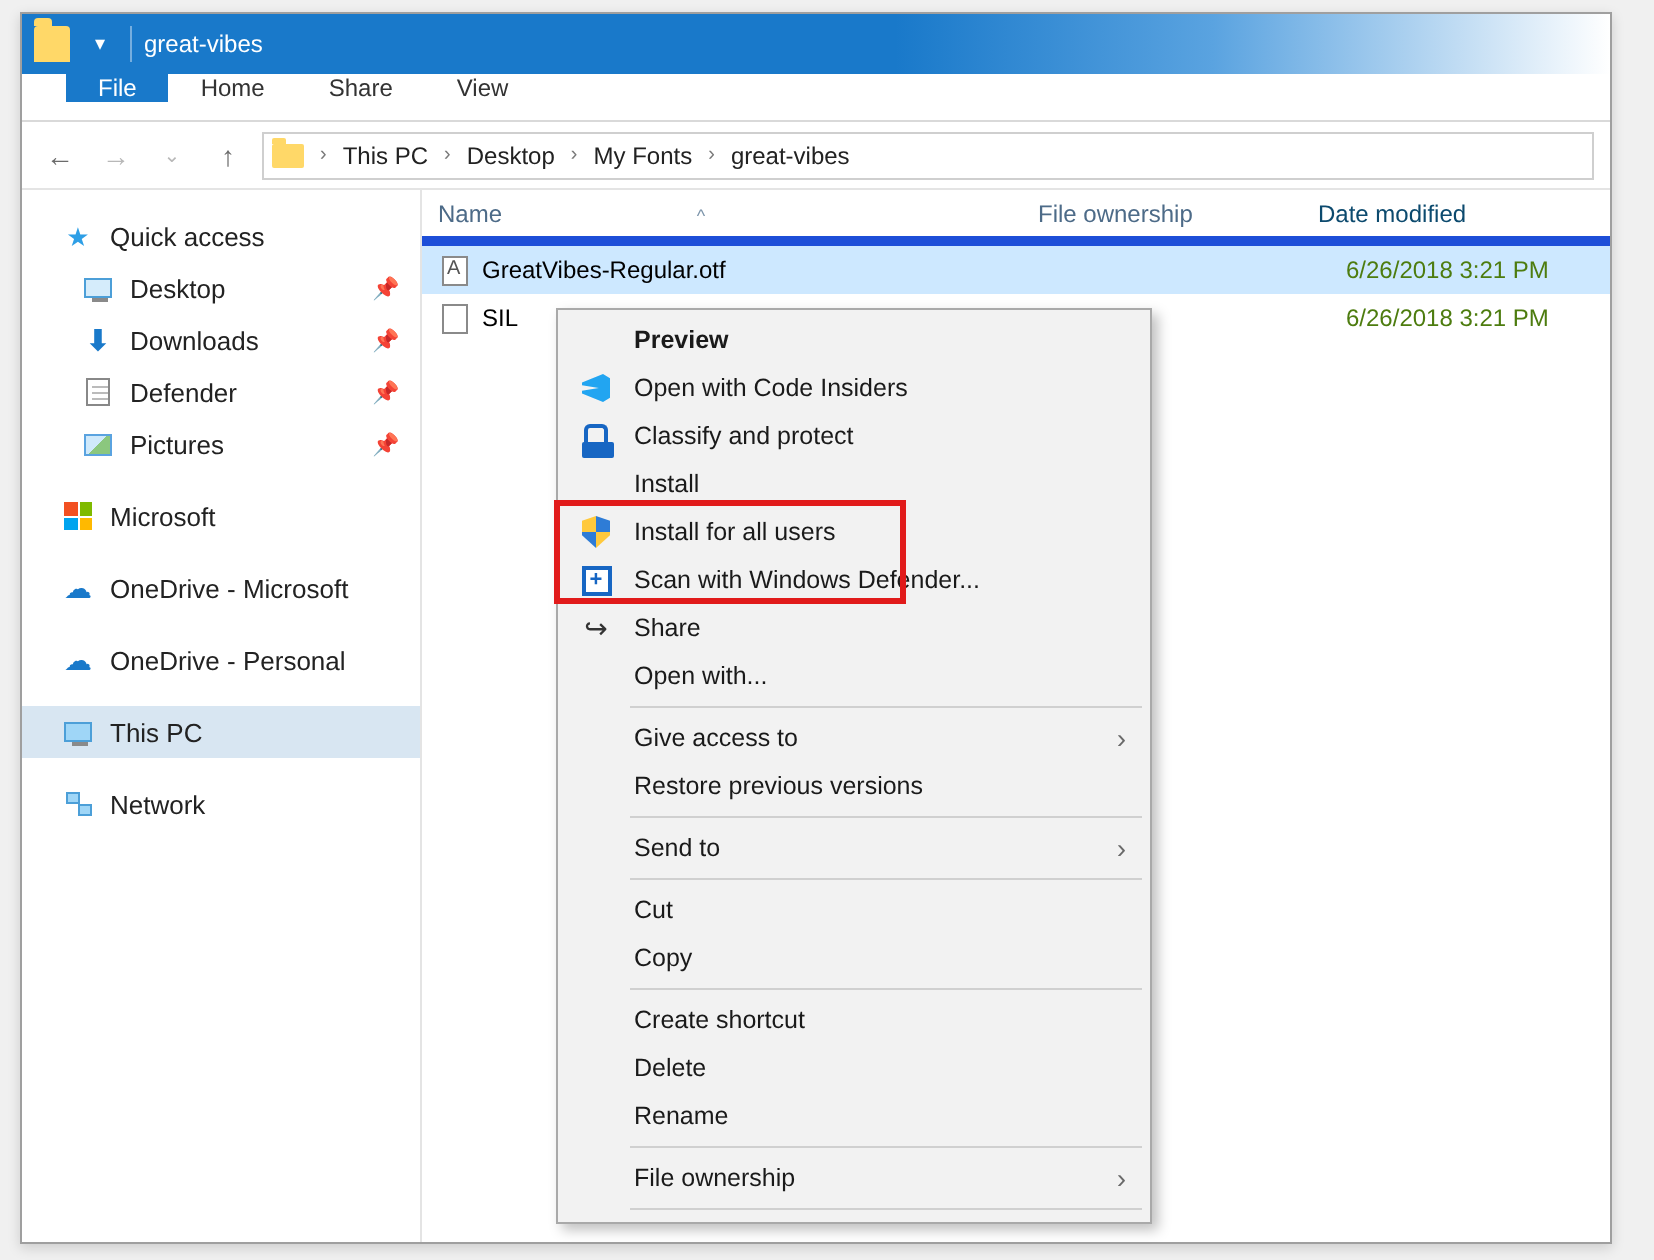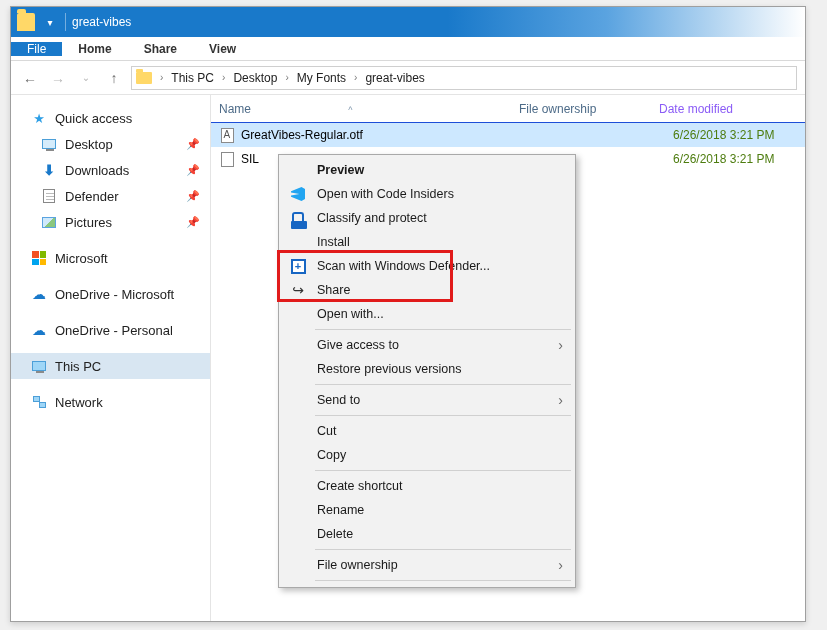--- a/index.html
+++ b/index.html
@@ -9,23 +9,23 @@
 
 
 .titlebar { height: 30px; background: linear-gradient(90deg,#1979ca 0%,#1979ca 55%,#5aa3e0 75%, #ffffff 100%); display:flex; align-items:center; padding:0 6px; color:#fff; font-size:12px; }
 .titlebar .folder-glyph { width:18px; height:18px; background:#ffd868; border-radius:2px 2px 0 0; margin-right:6px; position:relative; }
 .titlebar .folder-glyph::before { content:""; position:absolute; top:-4px; left:0; width:9px; height:4px; background:#ffd868; border-radius:2px 2px 0 0;}
 .titlebar .down { width:18px; text-align:center; color:#fff; font-size:10px; }
 .titlebar .sep { width:1px; height:18px; background:rgba(255,255,255,0.4); margin:0 6px;}
 .titlebar .title-text { font-size:12px; }
 
 
-.ribbon { height:24px; display:flex; align-items:center; background:#fff; border-bottom:1px solid #d9d9d9; font-size:12px;}
+.ribbon { height:24px; display:flex; align-items:flex-start; background:#fff; border-bottom:1px solid #d9d9d9; font-size:12px;padding-left:22px;}
 .ribbon .file-tab { background:#1979ca; color:#fff; padding:0 16px; display:flex; align-items:center; }
-.ribbon .tab { padding:0 16px; display:flex; align-items:center; color:#333;font-weight:bold; }
+.ribbon .tab { padding:0 16px; display:flex; align-items:center; color:#333; }
 
 
 .navbar { height:34px; display:flex; align-items:center; padding:0 8px; gap:6px; border-bottom:1px solid #e4e4e4;}
 .nav-arrow { width:22px; height:22px; display:flex; align-items:center; justify-content:center; color:#6b6b6b; font-size:14px; }
 .nav-arrow.disabled { color:#b8b8b8; }
 .nav-up { font-size:14px; color:#6b6b6b; }
 .addr { flex:1; height:24px; border:1px solid #cfcfcf; display:flex; align-items:center; padding:0 4px; gap:2px; font-size:12px;}
 .addr .mini-folder { width:16px; height:12px; background:#ffd868; border-radius:1px; margin-right:2px; position:relative;}
 .addr .mini-folder::before{content:"";position:absolute;top:-3px;left:0;width:7px;height:3px;background:#ffd868;border-radius:1px 1px 0 0;}
 .addr .chev { color:#7a7a7a; font-size:10px; padding:0 4px; }
@@ -56,24 +56,24 @@
 .ms-ico span:nth-child(3){background:#00a4ef;} .ms-ico span:nth-child(4){background:#ffb900;}
 .cloud { color:#1979ca; font-size:14px;}
 .pc-ico { width:14px;height:10px;background:#9fd6f7;border:1px solid #4c9fd8;position:relative;}
 .pc-ico::after{content:"";position:absolute;left:3px;bottom:-3px;width:8px;height:2px;background:#8a8a8a;}
 .net-ico { width:14px;height:12px;position:relative;}
 .net-ico::before{content:"";position:absolute;left:1px;top:0;width:5px;height:4px;background:#9fd6f7;border:1px solid #4c9fd8;}
 .net-ico::after{content:"";position:absolute;right:0;bottom:0;width:5px;height:4px;background:#9fd6f7;border:1px solid #4c9fd8;}
 
 
 .filelist { flex:1; display:flex; flex-direction:column; }
-.cols { display:flex; height:28px; align-items:center; font-size:12px; color:#4d6b88; border-bottom:1px solid #1d4ed8; padding-left:8px;}
+.cols { display:flex; height:28px; align-items:center; font-size:12px; color:#4d6b88; border-bottom:5px solid #1d4ed8; padding-left:8px;}
 .col-name { flex:0 0 300px;}
 .col-own { flex:0 0 140px;}
-.col-date { flex:1; color:#8b5cf6;}
+.col-date { flex:1; color:#0c4a6e;}
 .sort-ind { font-size:9px; color:#7d95ab; margin-left:4px;}
 .row { display:flex; align-items:center; height:24px; font-size:12px; padding-left:8px;}
 .row.selected { background:#cde8ff;}
 .row .file-ico { width:16px; height:16px; margin-right:6px; display:inline-flex; align-items:center; justify-content:center;}
 .font-file { width:13px;height:15px;border:1px solid #8a8a8a;background:#fff;position:relative;}
 .font-file::after{content:"A";position:absolute;top:0;left:2px;font-size:10px;color:#555;}
 .txt-file { width:13px;height:15px;border:1px solid #8a8a8a;background:#fff;}
 .row .name { flex:0 0 292px; overflow:hidden; white-space:nowrap;}
 .row .own { flex:0 0 140px;}
 .row .date { flex:1; color:#4d7c0f; font-size:12px;}
@@ -241,20 +241,26 @@
     </div>
     <div class="ctx-item">
       <span class="ctx-icon">
           <span class="lock-ico"></span>
         </span>
       <span>Classify and protect</span>
     </div>
     <div class="ctx-item">Install</div>
     <div class="ctx-item">
       <span class="ctx-icon">
+          <span class="shield-ico"></span>
+        </span>
+      <span>Install for all users</span>
+    </div>
+    <div class="ctx-item">
+      <span class="ctx-icon">
           <span class="defender-ico">+</span>
         </span>
       <span>Scan with Windows Defender...</span>
     </div>
     <div class="ctx-item">
       <span class="ctx-icon share-ico">↪</span>
       <span>Share</span>
     </div>
     <div class="ctx-item">Open with...</div>
     <div class="ctx-sep"></div>
@@ -266,22 +272,22 @@
     <div class="ctx-sep"></div>
     <div class="ctx-item">
       <span>Send to</span>
       <span class="ctx-arrow">›</span>
     </div>
     <div class="ctx-sep"></div>
     <div class="ctx-item">Cut</div>
     <div class="ctx-item">Copy</div>
     <div class="ctx-sep"></div>
     <div class="ctx-item">Create shortcut</div>
+    <div class="ctx-item">Delete</div>
     <div class="ctx-item">Rename</div>
-    <div class="ctx-item">Delete</div>
     <div class="ctx-sep"></div>
     <div class="ctx-item">
       <span>File ownership</span>
       <span class="ctx-arrow">›</span>
     </div>
     <div class="ctx-sep"></div>
 
   </div>
 
   <div class="highlight-box" style="left:266px; top:243px; width:176px; height:52px;"></div>

